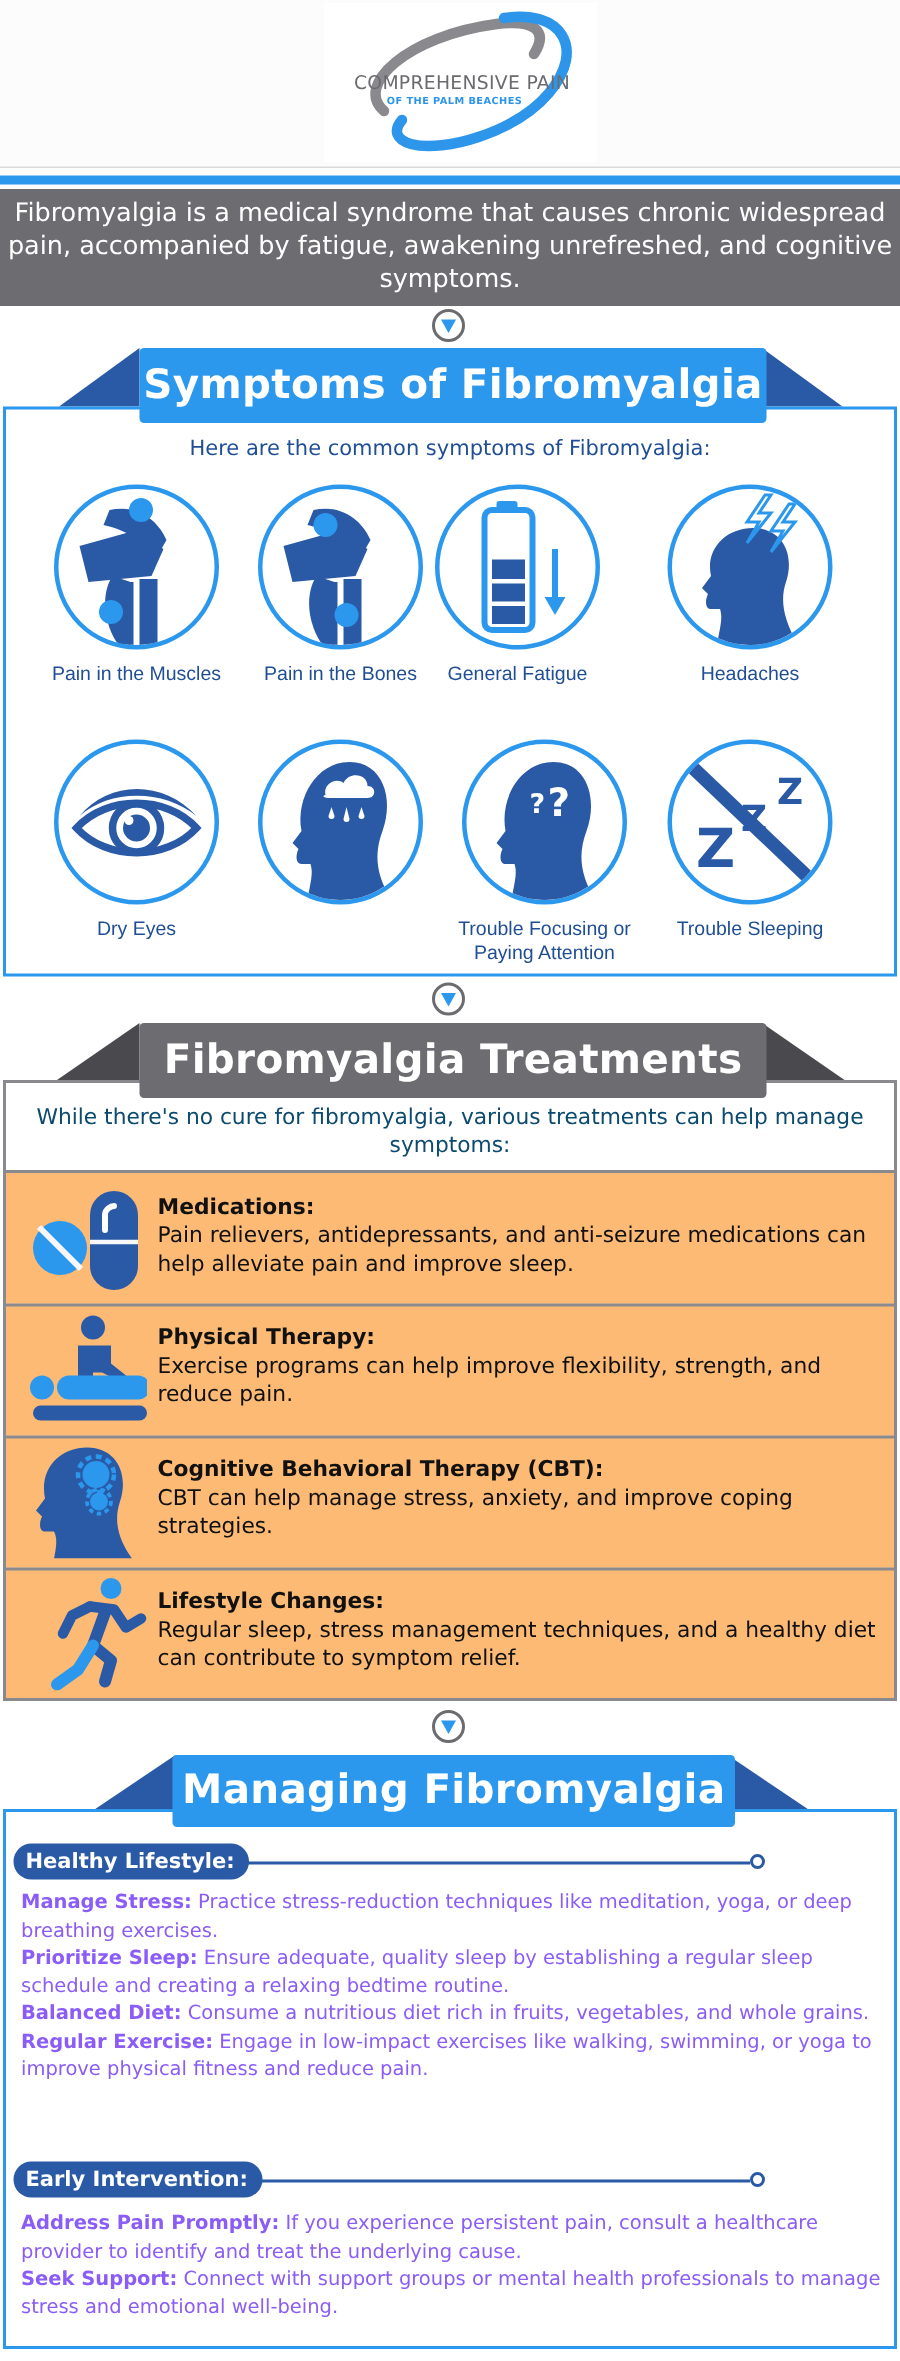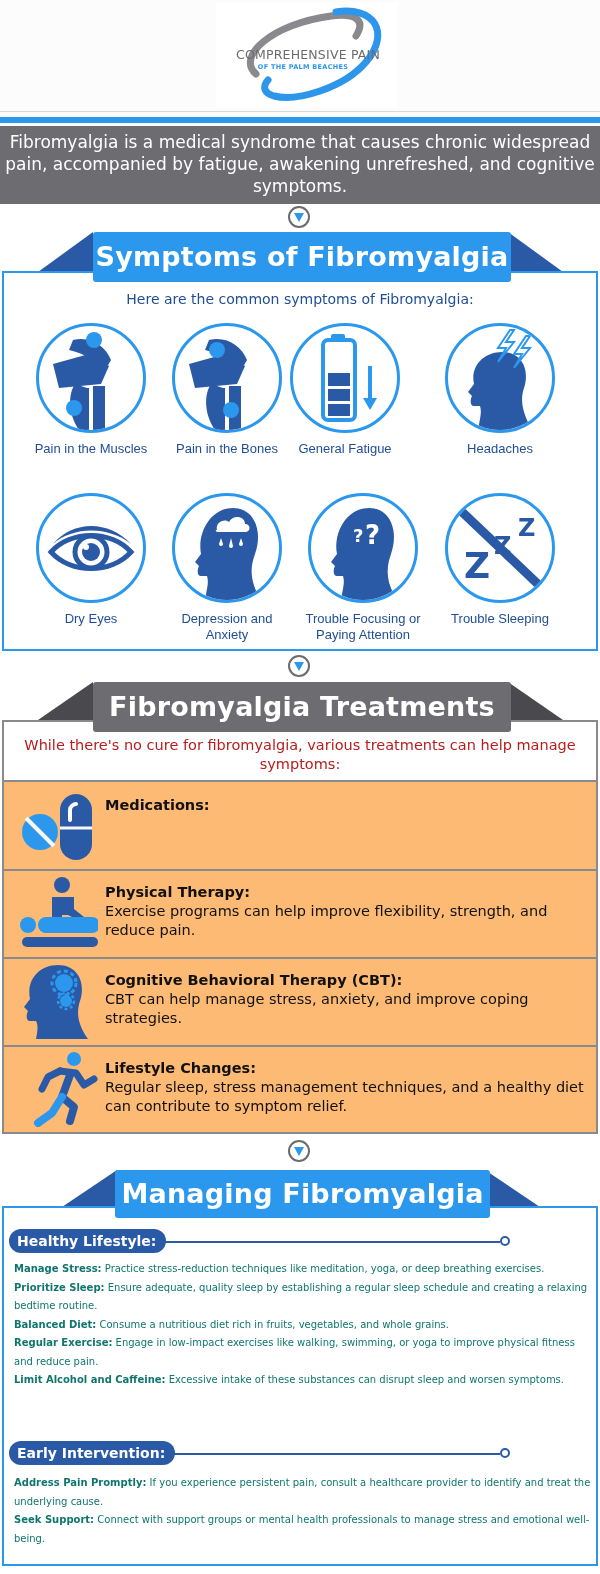--- a/index.html
+++ b/index.html
@@ -28,31 +28,31 @@
   .section-box { position: absolute; background: #fff; }
 
   
   .symp-sub { position: absolute; left: 0; top: 291px; width: 600px; text-align: center; font-size: 14px; color: #1f4e95; font-family: "DejaVu Sans", sans-serif; }
   .sym { position: absolute; width: 136px; text-align: center; }
   .sym-circle { width: 110px; height: 110px; margin: 0 auto; border: 3px solid #2b98ee; border-radius: 50%; background: #fff; position: relative; overflow: hidden; }
   .sym-circle svg { position: absolute; left: 0; top: 0; }
   .sym-label { margin-top: 8px; font-size: 13px; line-height: 16px; color: #1f4e95; }
 
   
-  .treat-intro { position: absolute; left: 4px; top: 736px; width: 592px; text-align: center; font-size: 14.5px; line-height: 19px; color: #b91c1c; font-family: "DejaVu Sans", sans-serif; }
+  .treat-intro { position: absolute; left: 4px; top: 736px; width: 592px; text-align: center; font-size: 14.5px; line-height: 19px; color: #0c4a6e; font-family: "DejaVu Sans", sans-serif; }
   .treat-row { position: absolute; left: 4px; width: 592px; background: #fdba74; border-top: 2px solid #8a8a8e; }
   .treat-icon { position: absolute; left: 14px; width: 80px; height: 76px; }
   .treat-text { position: absolute; left: 101px; width: 486px; font-family: "DejaVu Sans", sans-serif; font-size: 14.5px; line-height: 19px; color: #111; }
   .treat-title { font-weight: bold; }
 
   
   .pill { position: absolute; left: 9px; height: 24px; background: #2a5aa6; color: #fff; border-radius: 12px; font-family: "DejaVu Sans", sans-serif; font-weight: bold; font-size: 14px; line-height: 24px; padding: 0 10px 0 8px; }
   .pill-line { position: absolute; height: 2px; background: #2a5aa6; }
   .pill-dot { position: absolute; width: 10px; height: 10px; border: 2px solid #2a5aa6; border-radius: 50%; background: #fff; }
-  .mng-text { position: absolute; left: 14px; width: 580px; font-family: "DejaVu Sans", sans-serif; font-size: 10px; line-height: 18.5px; color: #0f766e; }
+  .mng-text { position: absolute; left: 14px; width: 580px; font-family: "DejaVu Sans", sans-serif; font-size: 13px; line-height: 18.5px; color: #8b5cf6; }
   .mng-text b { font-weight: bold; }
 </style>
 </head>
 <body>
 
 <div class="logo-area">
   <div class="logo-card">
     <svg class="logo-svg" width="182" height="106" viewBox="0 0 182 106">
       <path d="M40 72 C 20 55, 55 22, 115 14 C 140 11, 150 18, 140 34" fill="none" stroke="#8a8a8e" stroke-width="7" stroke-linecap="round"></path>
       <path d="M120 10 C 158 4, 175 30, 150 60 C 128 86, 80 100, 58 94 C 48 91, 46 85, 52 78" fill="none" stroke="#2e96ea" stroke-width="7" stroke-linecap="round"></path>
@@ -143,21 +143,20 @@
 <div class="sym" style="left:159px; top:493px;">
   <div class="sym-circle">
     <svg width="104" height="104" viewBox="0 0 104 104">
       <path d="M30 104 C 32 92, 34 86, 32 80 L26 80 C 22 80, 22 74, 24 70 L20 66 L26 58 C 22 36, 36 12, 58 12 C 80 12, 88 36, 80 58 C 74 74, 76 88, 86 104 Z" fill="#2a5aa6"></path>
       <path d="M42 34 C 40 26, 50 22, 54 26 C 58 18, 70 20, 70 28 C 76 28, 76 36, 70 36 L44 36 C 40 36, 40 34, 42 34 Z" fill="#fff"></path>
       <path d="M46 42 L44 48 a2 2 0 0 0 4 0 Z" fill="#fff"></path>
       <path d="M56 42 L54 50 a2 2 0 0 0 4 0 Z" fill="#fff"></path>
       <path d="M66 42 L64 48 a2 2 0 0 0 4 0 Z" fill="#fff"></path>
     </svg>
   </div>
-  <div class="sym-label">Depression and Anxiety</div>
 </div>
 <div class="sym" style="left:295px; top:493px;">
   <div class="sym-circle">
     <svg width="104" height="104" viewBox="0 0 104 104">
       <path d="M30 104 C 32 92, 34 86, 32 80 L26 80 C 22 80, 22 74, 24 70 L20 66 L26 58 C 22 36, 36 12, 58 12 C 80 12, 88 36, 80 58 C 74 74, 76 88, 86 104 Z" fill="#2a5aa6"></path>
       <text x="42" y="46" font-family="DejaVu Sans, sans-serif" font-weight="bold" font-size="18" fill="#fff">?</text>
       <text x="54" y="48" font-family="DejaVu Sans, sans-serif" font-weight="bold" font-size="26" fill="#fff">?</text>
     </svg>
   </div>
   <div class="sym-label">Trouble Focusing or Paying Attention</div>
@@ -186,20 +185,21 @@
 <div class="treat-row" style="top:780px; height:89px;">
   <svg class="treat-icon" style="top:8px;" width="80" height="76" viewBox="0 0 80 76">
     <circle cx="22" cy="42" r="18" fill="#2b98ee"></circle>
     <line x1="8" y1="28" x2="36" y2="56" stroke="#f7f7fa" stroke-width="4"></line>
     <rect x="42" y="4" width="32" height="66" rx="16" fill="#2a5aa6"></rect>
     <line x1="42" y1="38" x2="74" y2="38" stroke="#f7f7fa" stroke-width="3"></line>
     <path d="M52 30 L52 20 C 52 16, 56 14, 58 14" fill="none" stroke="#fff" stroke-width="4" stroke-linecap="round"></path>
   </svg>
   <div class="treat-text" style="top:14px;">
     <div class="treat-title">Medications:</div>
+    <div>Pain relievers, antidepressants, and anti-seizure medications can help alleviate pain and improve sleep.</div>
   </div>
 </div>
 
 <div class="treat-row" style="top:869px; height:88px;">
   <svg class="treat-icon" style="top:4px;" width="80" height="76" viewBox="0 0 80 76">
     <circle cx="44" cy="10" r="8" fill="#2a5aa6"></circle>
     <path d="M34 22 L56 22 L56 34 L66 42 L62 46 L50 40 L44 40 L44 46 L34 46 Z" fill="#2a5aa6"></path>
     <circle cx="10" cy="50" r="8" fill="#2b98ee"></circle>
     <rect x="20" y="42" width="62" height="16" rx="8" fill="#2b98ee"></rect>
     <rect x="4" y="62" width="76" height="10" rx="5" fill="#2a5aa6"></rect>
@@ -247,21 +247,20 @@
 
 <div class="pill" style="top:1229px;">Healthy Lifestyle:</div>
 <div class="pill-line" style="left:160px; top:1241px; width:340px;"></div>
 <div class="pill-dot" style="left:500px; top:1236px;"></div>
 
 <div class="mng-text" style="top:1260px;">
   <div><b>Manage Stress:</b><span> Practice stress-reduction techniques like meditation, yoga, or deep breathing exercises.</span></div>
   <div><b>Prioritize Sleep:</b><span> Ensure adequate, quality sleep by establishing a regular sleep schedule and creating a relaxing bedtime routine.</span></div>
   <div><b>Balanced Diet:</b><span> Consume a nutritious diet rich in fruits, vegetables, and whole grains.</span></div>
   <div><b>Regular Exercise:</b><span> Engage in low-impact exercises like walking, swimming, or yoga to improve physical fitness and reduce pain.</span></div>
-  <div><b>Limit Alcohol and Caffeine:</b><span> Excessive intake of these substances can disrupt sleep and worsen symptoms.</span></div>
 </div>
 
 <div class="pill" style="top:1441px;">Early Intervention:</div>
 <div class="pill-line" style="left:160px; top:1453px; width:340px;"></div>
 <div class="pill-dot" style="left:500px; top:1448px;"></div>
 
 <div class="mng-text" style="top:1474px;">
   <div><b>Address Pain Promptly:</b><span> If you experience persistent pain, consult a healthcare provider to identify and treat the underlying cause.</span></div>
   <div><b>Seek Support:</b><span> Connect with support groups or mental health professionals to manage stress and emotional well-being.</span></div>
 </div>

